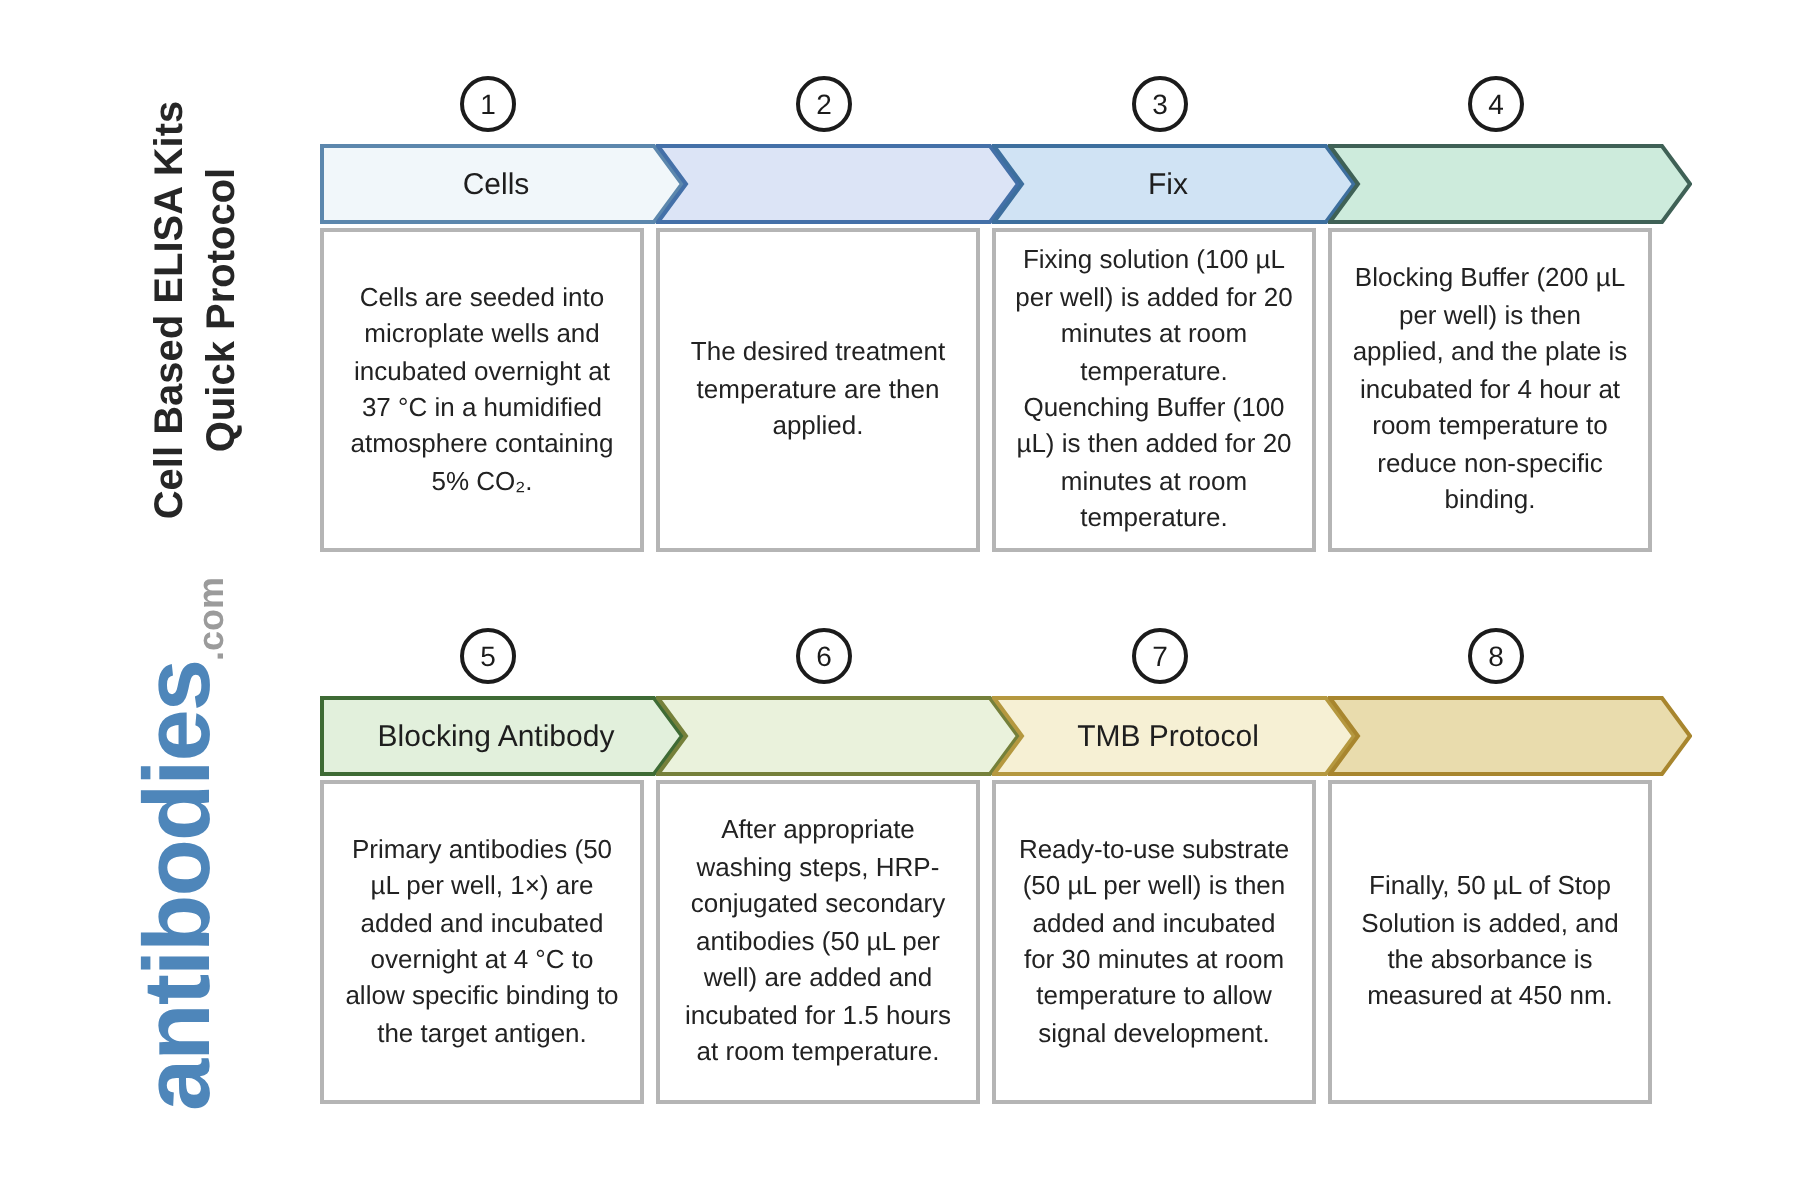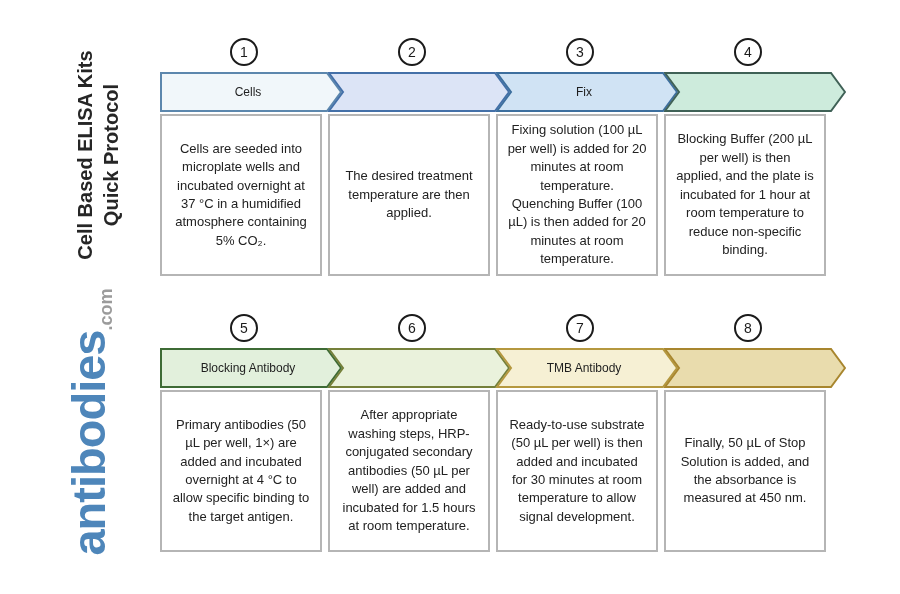--- a/index.html
+++ b/index.html
@@ -35,21 +35,21 @@
   .badge{
     position:absolute;left:70px;top:0;width:28px;height:28px;
     border:2px solid #1b1b1b;border-radius:50%;background:#ffffff;
     box-sizing:border-box;display:flex;align-items:center;justify-content:center;
     font-size:14px;color:#1b1b1b;
   }
   .arrow{position:absolute;left:0;top:34px;width:182px;height:40px;}
   .hlabel{
     position:absolute;left:4px;top:34px;width:168px;height:40px;
     display:flex;align-items:center;justify-content:center;
-    font-size:12px;color:#1e1e1e;
+    font-size:15px;color:#1e1e1e;
   }
   .box{
     position:absolute;left:0;top:76px;width:162px;height:162px;
     background:#ffffff;border:2px solid #b5b5b5;box-sizing:border-box;
     display:flex;align-items:center;justify-content:center;
     text-align:center;font-size:13px;line-height:1.42;color:#222222;
     padding:6px 9px;
   }
 </style>
 </head>
@@ -92,21 +92,21 @@
       </svg>
       <div class="hlabel">Fix</div>
       <div class="box">Fixing solution (100 µL per well) is added for 20 minutes at room temperature. Quenching Buffer (100 µL) is then added for 20 minutes at room temperature.</div>
     </div>
 
     <div class="cell c3">
       <div class="badge">4</div>
       <svg class="arrow" viewBox="0 0 182 40">
         <polygon points="1,1 167,1 181,20 167,39 1,39 15,20" stroke-width="2" fill="#cdebdc" stroke="#3f6156"></polygon>
       </svg>
-      <div class="box">Blocking Buffer (200 µL per well) is then applied, and the plate is incubated for 1 hour at room temperature to reduce non-specific binding.</div>
+      <div class="box">Blocking Buffer (200 µL per well) is then applied, and the plate is incubated for 4 hour at room temperature to reduce non-specific binding.</div>
     </div>
 
   </div>
 
   <div class="row row2">
 
     <div class="cell c0">
       <div class="badge">5</div>
       <svg class="arrow" viewBox="0 0 182 40">
         <polygon points="1,1 167,1 181,20 167,39 1,39" stroke-width="2" fill="#e2f0dc" stroke="#3e6b35"></polygon>
@@ -121,21 +121,21 @@
         <polygon points="1,1 167,1 181,20 167,39 1,39 15,20" stroke-width="2" fill="#eaf2dc" stroke="#75803a"></polygon>
       </svg>
       <div class="box">After appropriate washing steps, HRP-conjugated secondary antibodies (50 µL per well) are added and incubated for 1.5 hours at room temperature.</div>
     </div>
 
     <div class="cell c2">
       <div class="badge">7</div>
       <svg class="arrow" viewBox="0 0 182 40">
         <polygon points="1,1 167,1 181,20 167,39 1,39 15,20" stroke-width="2" fill="#f6f0d4" stroke="#b5983f"></polygon>
       </svg>
-      <div class="hlabel">TMB Antibody</div>
+      <div class="hlabel">TMB Protocol</div>
       <div class="box">Ready-to-use substrate (50 µL per well) is then added and incubated for 30 minutes at room temperature to allow signal development.</div>
     </div>
 
     <div class="cell c3">
       <div class="badge">8</div>
       <svg class="arrow" viewBox="0 0 182 40">
         <polygon points="1,1 167,1 181,20 167,39 1,39 15,20" stroke-width="2" fill="#e9dcad" stroke="#a8862e"></polygon>
       </svg>
       <div class="box">Finally, 50 µL of Stop Solution is added, and the absorbance is measured at 450 nm.</div>
     </div>

